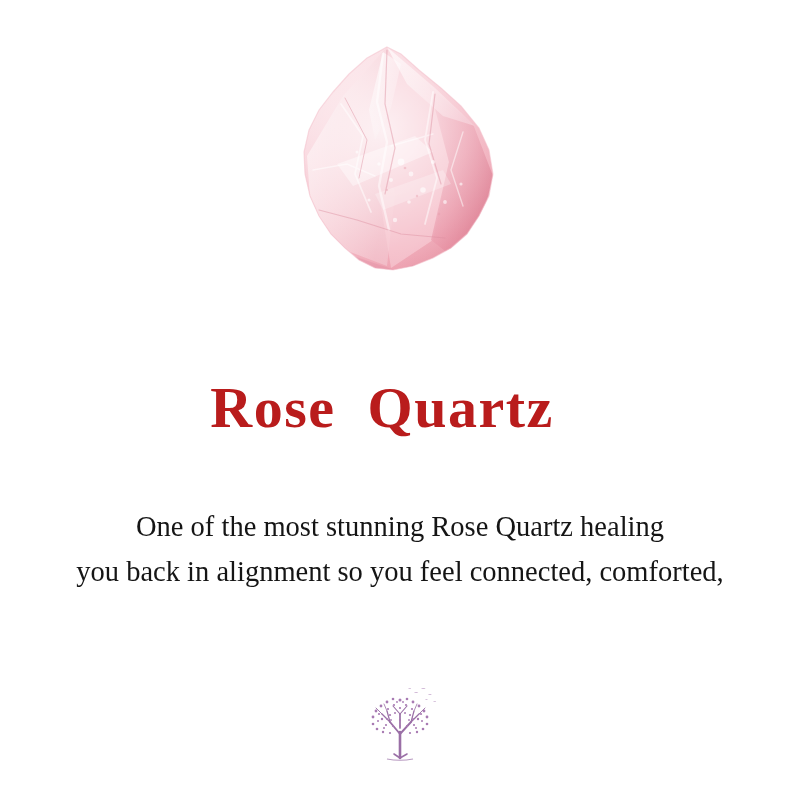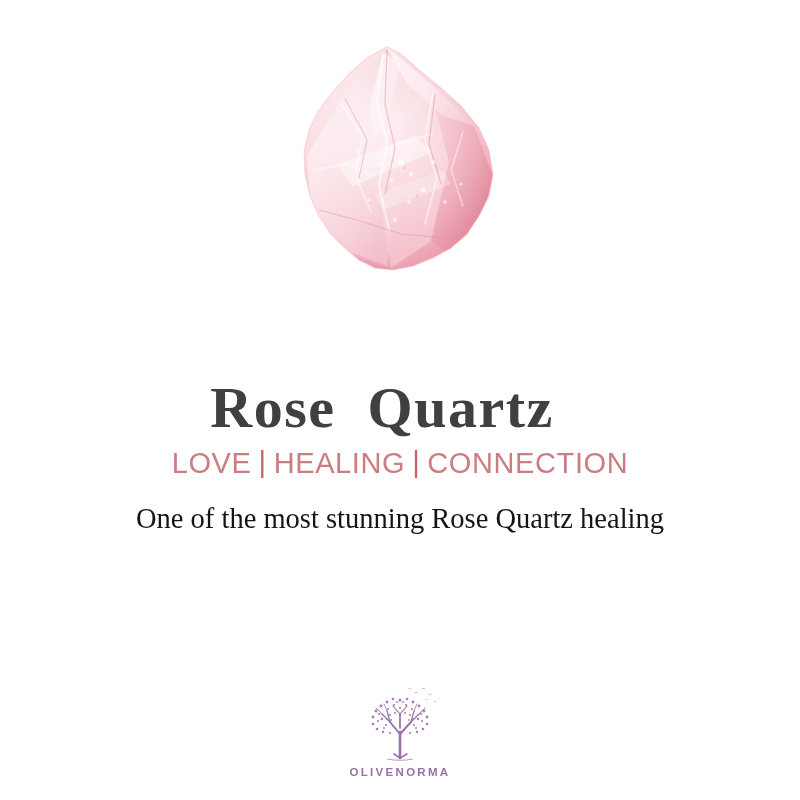--- a/index.html
+++ b/index.html
@@ -42,21 +42,21 @@
     position: absolute;
     left: 0;
     top: 337px;
     width: 764px;
     text-align: center;
     font-family: "Liberation Serif", "DejaVu Serif", serif;
     font-weight: bold;
     font-size: 58px;
     line-height: 64px;
     letter-spacing: 1.5px;
-    color: #404040;
+    color: #b91c1c;
     white-space: pre;
   }
 
   
   .subtitle {
     position: absolute;
     left: 0;
     top: 445px;
     width: 800px;
     text-align: center;
@@ -83,20 +83,21 @@
     width: 760px;
     text-align: center;
     font-family: "Liberation Serif", "DejaVu Serif", serif;
     font-size: 28.5px;
     line-height: 37px;
     color: #151515;
   }
   .body-copy .ln {
     display: block;
     white-space: nowrap;
+    margin-top: 8px;
   }
 
   
   .brand {
     position: absolute;
     left: 0;
     top: 684px;
     width: 800px;
     text-align: center;
   }
@@ -226,24 +227,24 @@
       <path d="M104 3 L118 10 L136 26 L158 44 L178 62 L196 84 L206 106
                L210 130 L206 152 L196 172 L184 190 L168 204 L150 214
                L130 222 L110 226 L92 224 L76 216 L62 204 L48 190
                L36 172 L27 152 L22 130 L21 108 L26 86 L36 66
                L50 48 L66 30 L84 14 Z" fill="none" stroke="#f4c3cd" stroke-width="1.2" opacity="0.55"></path>
     </svg>
   </div>
 
   <h1 class="product-title">Rose  Quartz</h1>
 
-  <div class="subtitle"><span>LOVE</span><span class="sep">|</span><span>HEALING</span><span class="sep">|</span><span>CONNECTION</span></div>
 
   <div class="body-copy">
     <span class="ln">One of the most stunning Rose Quartz healing</span>
+    <span class="ln">you back in alignment so you feel connected, comforted,</span>
   </div>
 
   <div class="brand">
     <svg class="brand-mark" viewBox="0 0 86 78" aria-label="Tree of life logo">
       <g stroke="#9a6fa6" fill="none" stroke-linecap="round">
         <path d="M43 74 L43 48" stroke-width="2.6"></path>
         <path d="M43 50 L33 38" stroke-width="1.9"></path>
         <path d="M43 50 L54 38" stroke-width="1.9"></path>
         <path d="M43 44 L43 30" stroke-width="1.7"></path>
         <path d="M33 38 L25 30" stroke-width="1.3"></path>
@@ -312,16 +313,15 @@
       <g fill="#a87bb3">
         <path d="M57 9 q2.2-2 4.2 0 q-2.2-0.9-4.2 0 Z"></path>
         <path d="M64 5 q2.4-2.2 4.6 0 q-2.4-1-4.6 0 Z"></path>
         <path d="M71 11 q2-1.8 3.8 0 q-2-0.8-3.8 0 Z"></path>
         <path d="M51 5 q1.8-1.6 3.4 0 q-1.8-0.7-3.4 0 Z"></path>
         <path d="M76 18 q1.8-1.6 3.4 0 q-1.8-0.7-3.4 0 Z"></path>
         <path d="M68 16 q1.5-1.4 2.9 0 q-1.5-0.6-2.9 0 Z"></path>
       </g>
       <path d="M30 75 q13 2.6 26 0" stroke="#9a6fa6" stroke-width="1.1" fill="none" opacity="0.7"></path>
     </svg>
-    <span class="brand-name">OLIVENORMA</span>
   </div>
 
 </div>
 
 </body></html>

